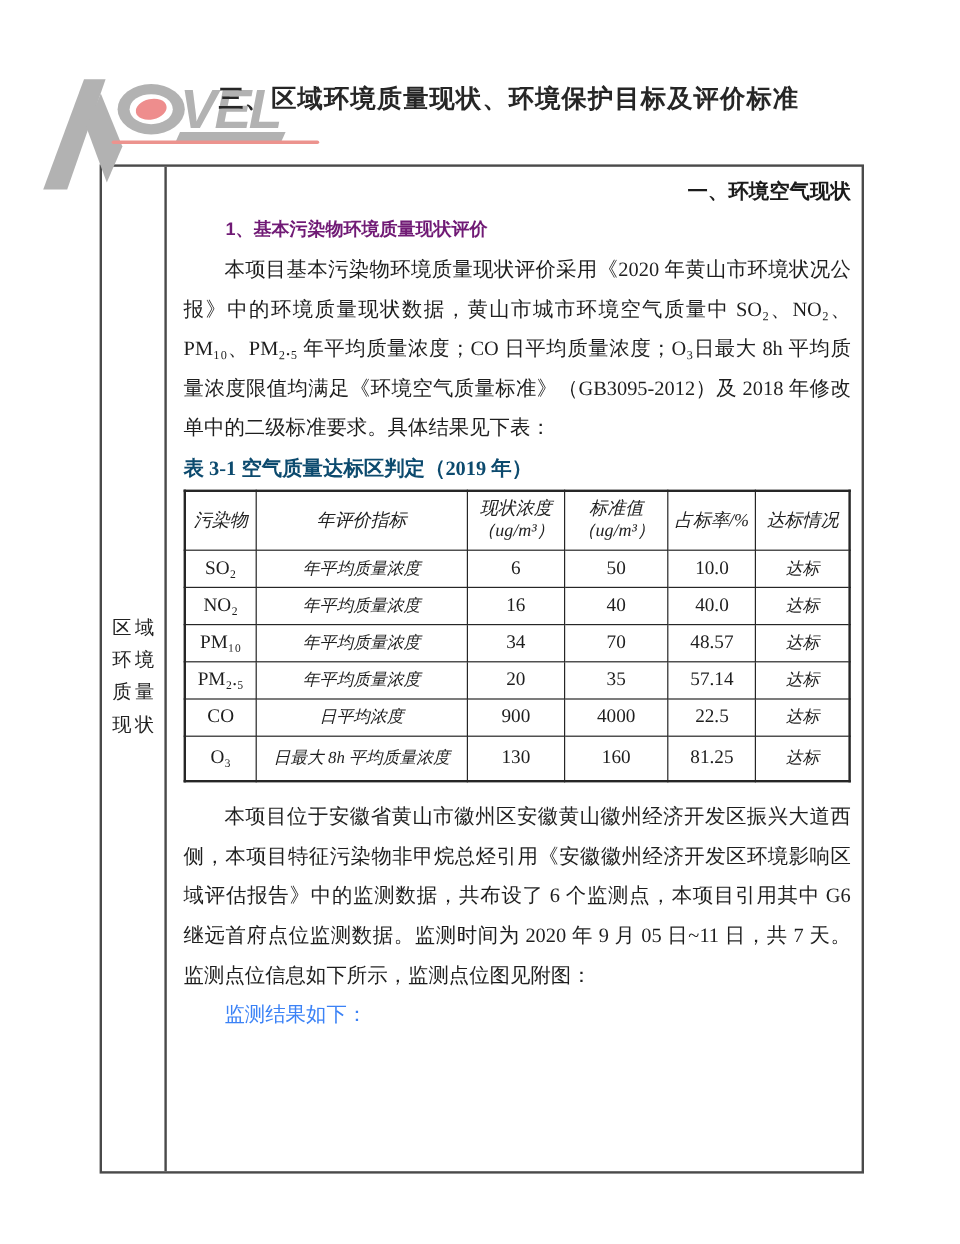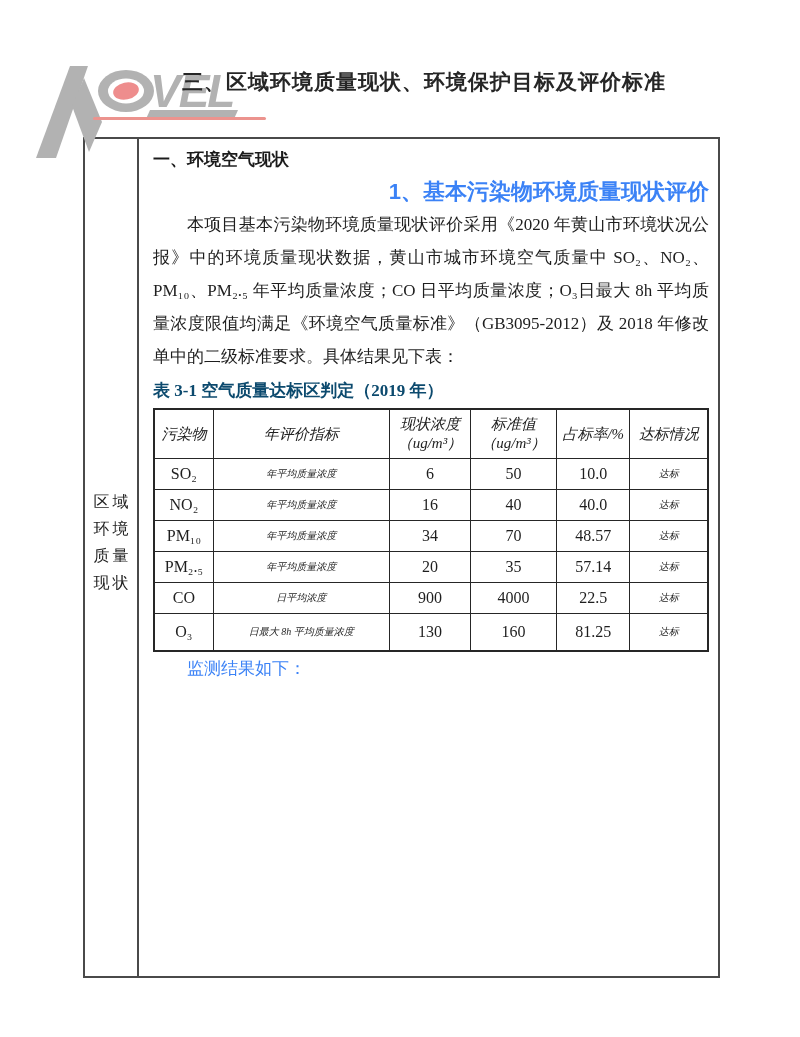--- a/index.html
+++ b/index.html
@@ -24,35 +24,35 @@
   
   .frame{
     position:absolute;left:83px;top:137px;width:637px;height:841px;
     box-sizing:border-box;border:2px solid #4a4a4a;display:flex;
   }
   .sidebar{
     width:54px;box-sizing:border-box;border-right:2px solid #4a4a4a;
     position:relative;flex:none;
   }
   .sidebar-label{
-    position:absolute;top:349px;left:0;width:100%;
+    position:absolute;top:371px;left:0;width:100%;
     text-align:center;font-size:16px;line-height:27px;
     letter-spacing:3px;text-indent:3px;color:#222;
   }
   .content{
     flex:1;box-sizing:border-box;padding:7px 9px 0 14px;
   }
   .section-heading{
     font-family:"Liberation Sans","DejaVu Sans",sans-serif;
-    font-weight:bold;font-size:17px;line-height:27px;margin:0 0 5px 0;color:#1b1b1b;
+    font-weight:bold;font-size:17px;line-height:27px;margin:0 0 5px 0;color:#1b1b1b;text-align:right;
   }
   .sub-heading{
     font-family:"Liberation Sans","DejaVu Sans",sans-serif;
-    font-weight:bold;font-size:22px;line-height:27px;margin:0 0 3px 0;
-    padding-left:35px;color:#3b82f6;text-align:right;
+    font-weight:bold;font-size:15px;line-height:27px;margin:0 0 3px 0;
+    padding-left:35px;color:#701a75;
   }
   .para{
     font-size:17px;line-height:33px;text-align:justify;text-indent:2em;
     margin:0;color:#1e1e1e;
   }
   .table-title{
     text-align:left;font-weight:bold;font-size:17px;line-height:26px;
     margin:5px 0 4px 0;color:#0c4a6e;
   }
   table.aq{
@@ -62,21 +62,21 @@
   table.aq th,table.aq td{
     border:1px solid #262626;text-align:center;vertical-align:middle;
     padding:1px 2px;overflow:hidden;
   }
   table.aq th{
     font-weight:normal;font-style:italic;font-size:15px;line-height:19px;
     padding:5px 2px;color:#222;
   }
   table.aq td{height:28px;}
   table.aq tr.tall td{height:34px;}
-  td.kai{font-style:italic;font-size:10px;}
+  td.kai{font-style:italic;font-size:14px;}
   td.pollutant{font-size:16px;}
   td.footnote{
     text-align:left;font-style:italic;font-size:15px;line-height:22px;
     padding:4px 7px;height:auto;
   }
   .para-after{margin-top:12px;}
   .closing-line{
     font-size:17px;line-height:33px;text-indent:2em;margin:0;color:#3b82f6;
   }
 </style>
@@ -191,16 +191,17 @@
           <td class="pollutant">O₃</td>
           <td class="kai">日最大 8h 平均质量浓度</td>
           <td>130</td>
           <td>160</td>
           <td>81.25</td>
           <td class="kai">达标</td>
         </tr>
       </tbody>
     </table>
 
+    <p class="para para-after">本项目位于安徽省黄山市徽州区安徽黄山徽州经济开发区振兴大道西侧，本项目特征污染物非甲烷总烃引用《安徽徽州经济开发区环境影响区域评估报告》中的监测数据，共布设了 6 个监测点，本项目引用其中 G6 继远首府点位监测数据。监测时间为 2020 年 9 月 05 日~11 日，共 7 天。监测点位信息如下所示，监测点位图见附图：</p>
 
     <p class="closing-line">监测结果如下：</p>
   </div>
 </div>
 
 </body></html>

